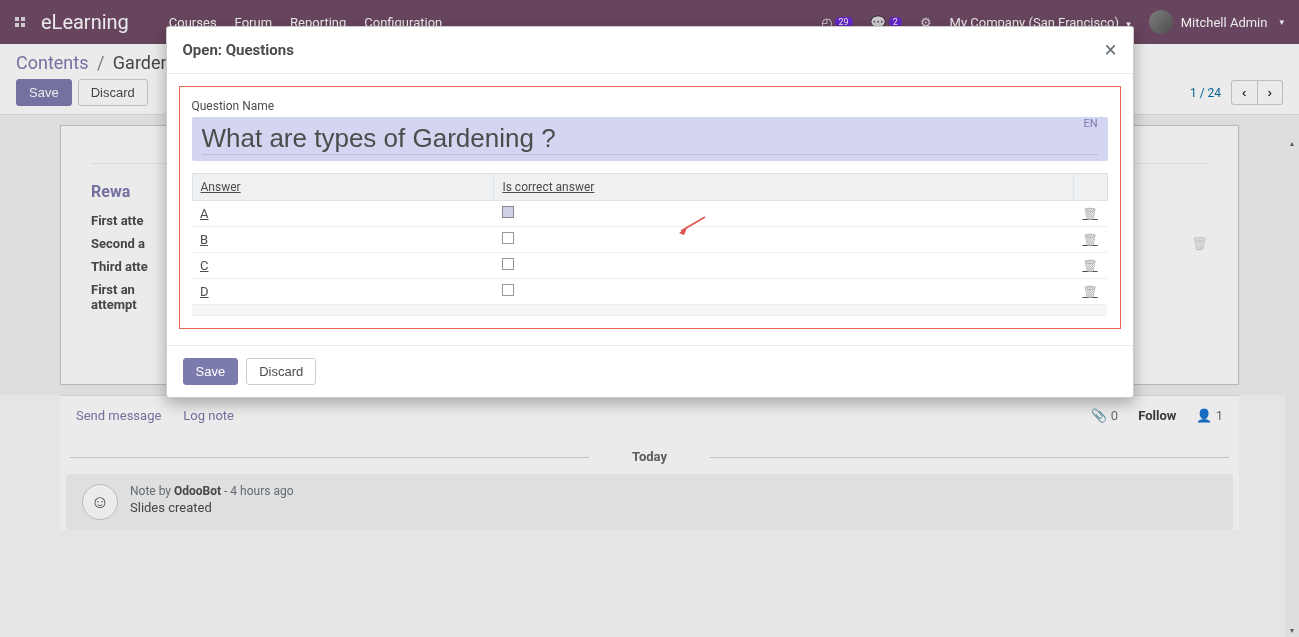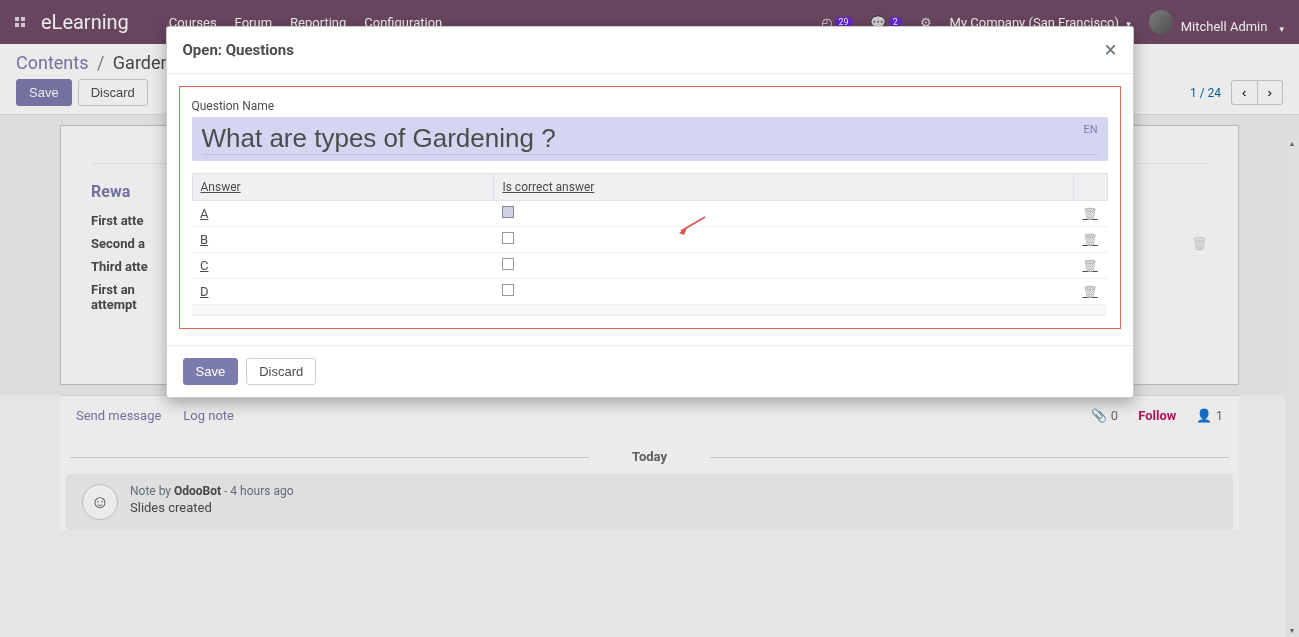--- a/index.html
+++ b/index.html
@@ -76,21 +76,21 @@
       padding: 0 4px;
       border-radius: 8px;
       margin-left: 2px;
     }
     .navbar-company {
       color: #fff;
       font-size: 13px;
     }
     .navbar-user {
       display: flex;
-      align-items: flex-end;
+      align-items: center;
       gap: 8px;
       color: #fff;
     }
     .avatar-circle {
       width: 24px;
       height: 24px;
       border-radius: 50%;
       background: linear-gradient(135deg, #888, #555);
     }
 
@@ -210,21 +210,21 @@
       margin-right: 22px;
     }
     .chatter-right {
       margin-left: auto;
       display: flex;
       align-items: center;
       gap: 20px;
       color: #6c757d;
     }
     .chatter-follow {
-      color: #be185d;
+      color: #404040;
       font-weight: bold;
     }
     .chatter-divider {
       text-align: center;
       color: #666;
       font-weight: bold;
       font-size: 13px;
       margin: 14px 0 10px;
       position: relative;
       padding: 0 20px;
@@ -351,21 +351,21 @@
       border: none;
       background: transparent;
       font-size: 26px;
       color: #4c4c4c;
       outline: none;
       border-bottom: 1px solid rgba(0,0,0,0.1);
     }
     .lang-badge {
       position: absolute;
       right: 10px;
-      top: 6px;
+      top: 0;
       font-size: 11px;
       color: #7C7BAD;
     }
     .answers-table {
       width: 100%;
       border-collapse: collapse;
       margin-top: 12px;
       text-decoration: underline;
     }
     .answers-table th {

